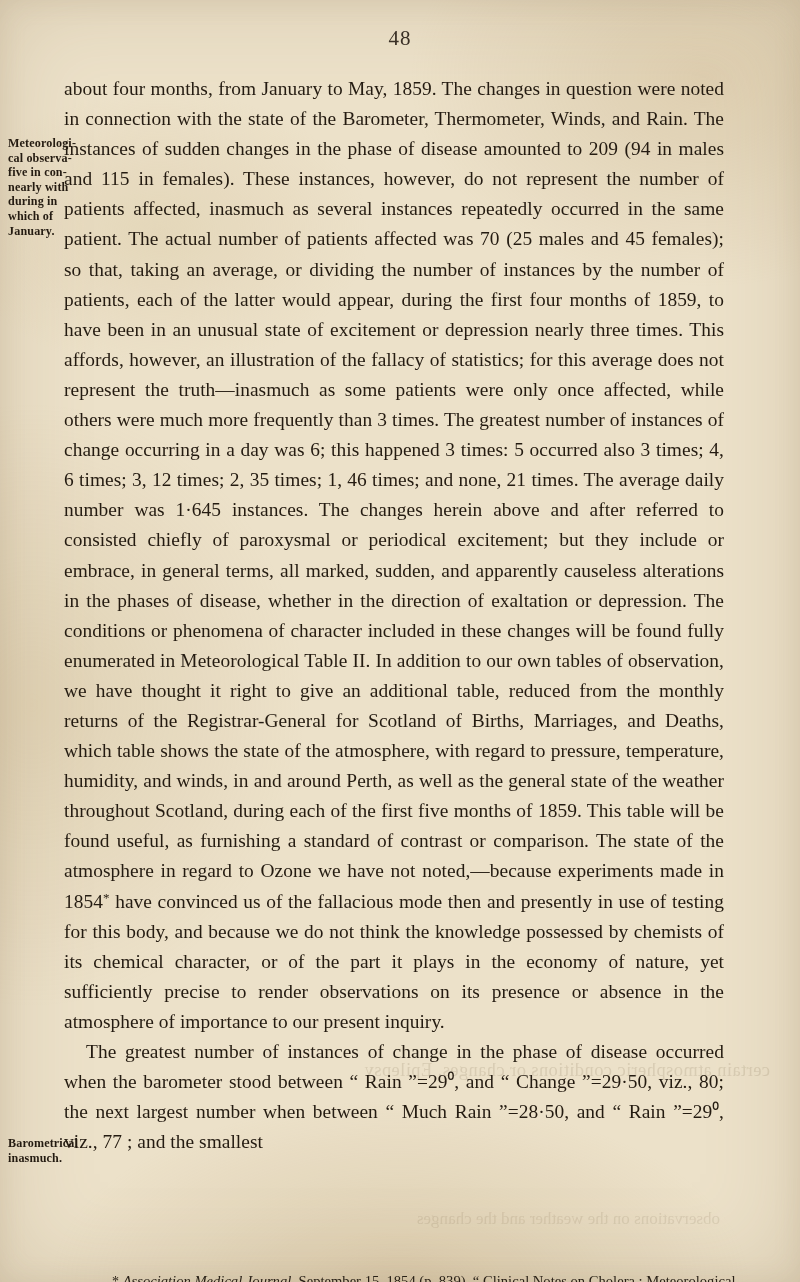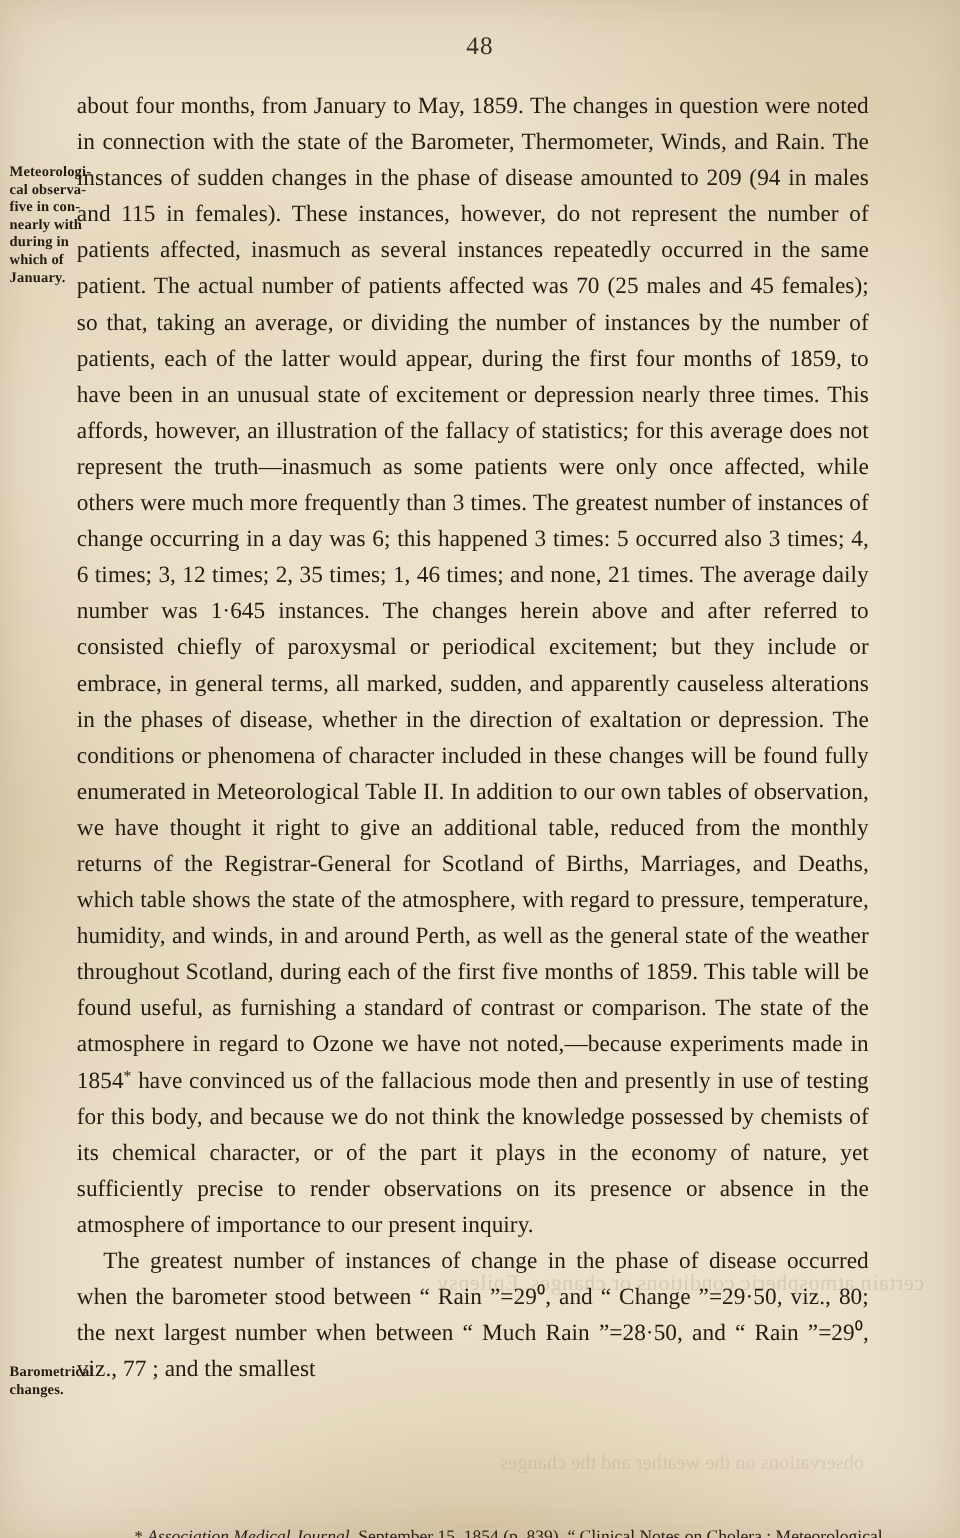--- a/index.html
+++ b/index.html
@@ -170,21 +170,21 @@
       <span>five in con-</span><br>
       <span>nearly with</span><br>
       <span>during in</span><br>
       <span>which of</span><br>
       <span>January.</span>
     </div>
 
 
     <div class="sidenote" id="sidenote-barometrical">
       <span>Barometrical</span><br>
-      <span>changes.</span>
+      <span>inasmuch.</span>
     </div>
 
     <div class="textblock">
       <p class="body"><span>about four months, from January to May, 1859. The changes in question were noted in connection with the state of the Barometer, Thermometer, Winds, and Rain. The instances of sudden changes in the phase of disease amounted to 209 (94 in males and 115 in females). These instances, however, do not represent the number of patients affected, inasmuch as several instances repeatedly occurred in the same patient. The actual number of patients affected was 70 (25 males and 45 females); so that, taking an average, or dividing the number of instances by the number of patients, each of the latter would appear, during the first four months of 1859, to have been in an unusual state of excitement or depression nearly three times. This affords, however, an illustration of the fallacy of statistics; for this average does not represent the truth—inasmuch as some patients were only once affected, while others were much more frequently than 3 times. The greatest number of instances of change occurring in a day was 6; this happened 3 times: 5 occurred also 3 times; 4, 6 times; 3, 12 times; 2, 35 times; 1, 46 times; and none, 21 times. The average daily number was 1·645 instances. The changes herein above and after referred to consisted chiefly of paroxysmal or periodical excitement; but they include or embrace, in general terms, all marked, sudden, and apparently causeless alterations in the phases of disease, whether in the direction of exaltation or depression. The conditions or phenomena of character included in these changes will be found fully enumerated in Meteorological Table II. In addition to our own tables of observation, we have thought it right to give an additional table, reduced from the monthly returns of the Registrar-General for Scotland of Births, Marriages, and Deaths, which table shows the state of the atmosphere, with regard to pressure, temperature, humidity, and winds, in and around Perth, as well as the general state of the weather throughout Scotland, during each of the first five months of 1859. This table will be found useful, as furnishing a standard of contrast or comparison. The state of the atmosphere in regard to Ozone we have not noted,—because experiments made in 1854</span><sup class="fnmark">*</sup><span> have convinced us of the fallacious mode then and presently in use of testing for this body, and because we do not think the knowledge possessed by chemists of its chemical character, or of the part it plays in the economy of nature, yet sufficiently precise to render observations on its presence or absence in the atmosphere of importance to our present inquiry.</span></p>
       <p class="body indent">The greatest number of instances of change in the phase of disease occurred when the barometer stood between “ Rain ”=29⁰, and “ Change ”=29·50, viz., 80; the next largest number when between “ Much Rain ”=28·50, and “ Rain ”=29⁰, viz., 77 ; and the smallest</p>
     </div>
 
     <div class="footnote">
       <span class="star">*</span>
       <span class="ital">Association Medical Journal,</span><span> September 15, 1854 (p. 839), “ Clinical Notes on Cholera : Meteorological Observations.”</span>

